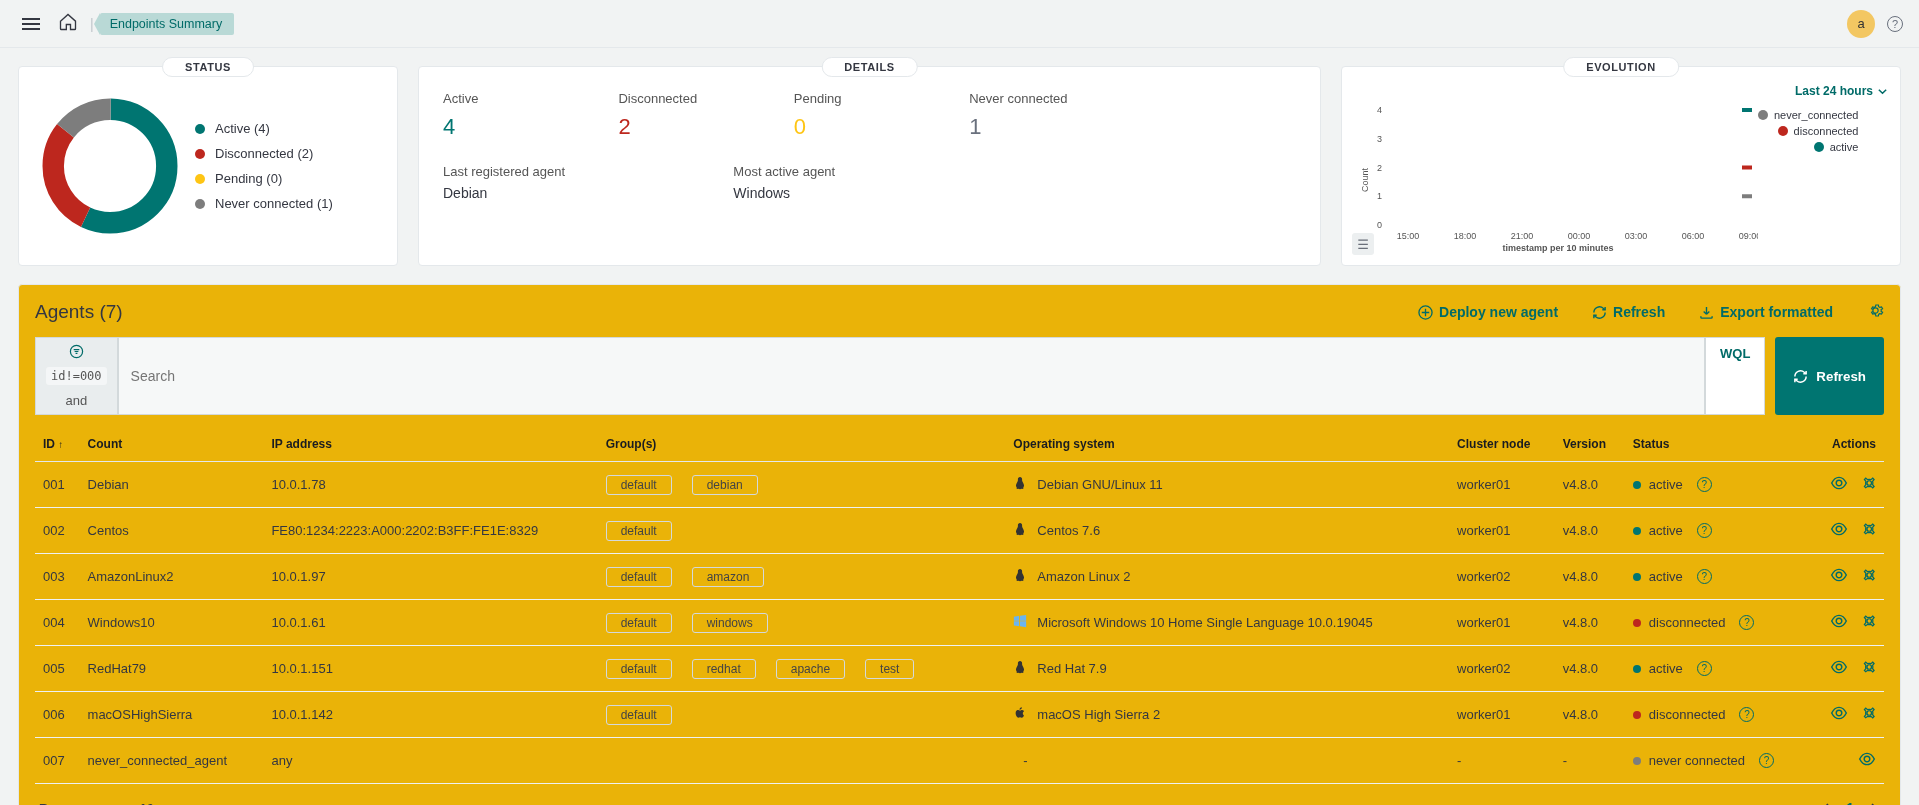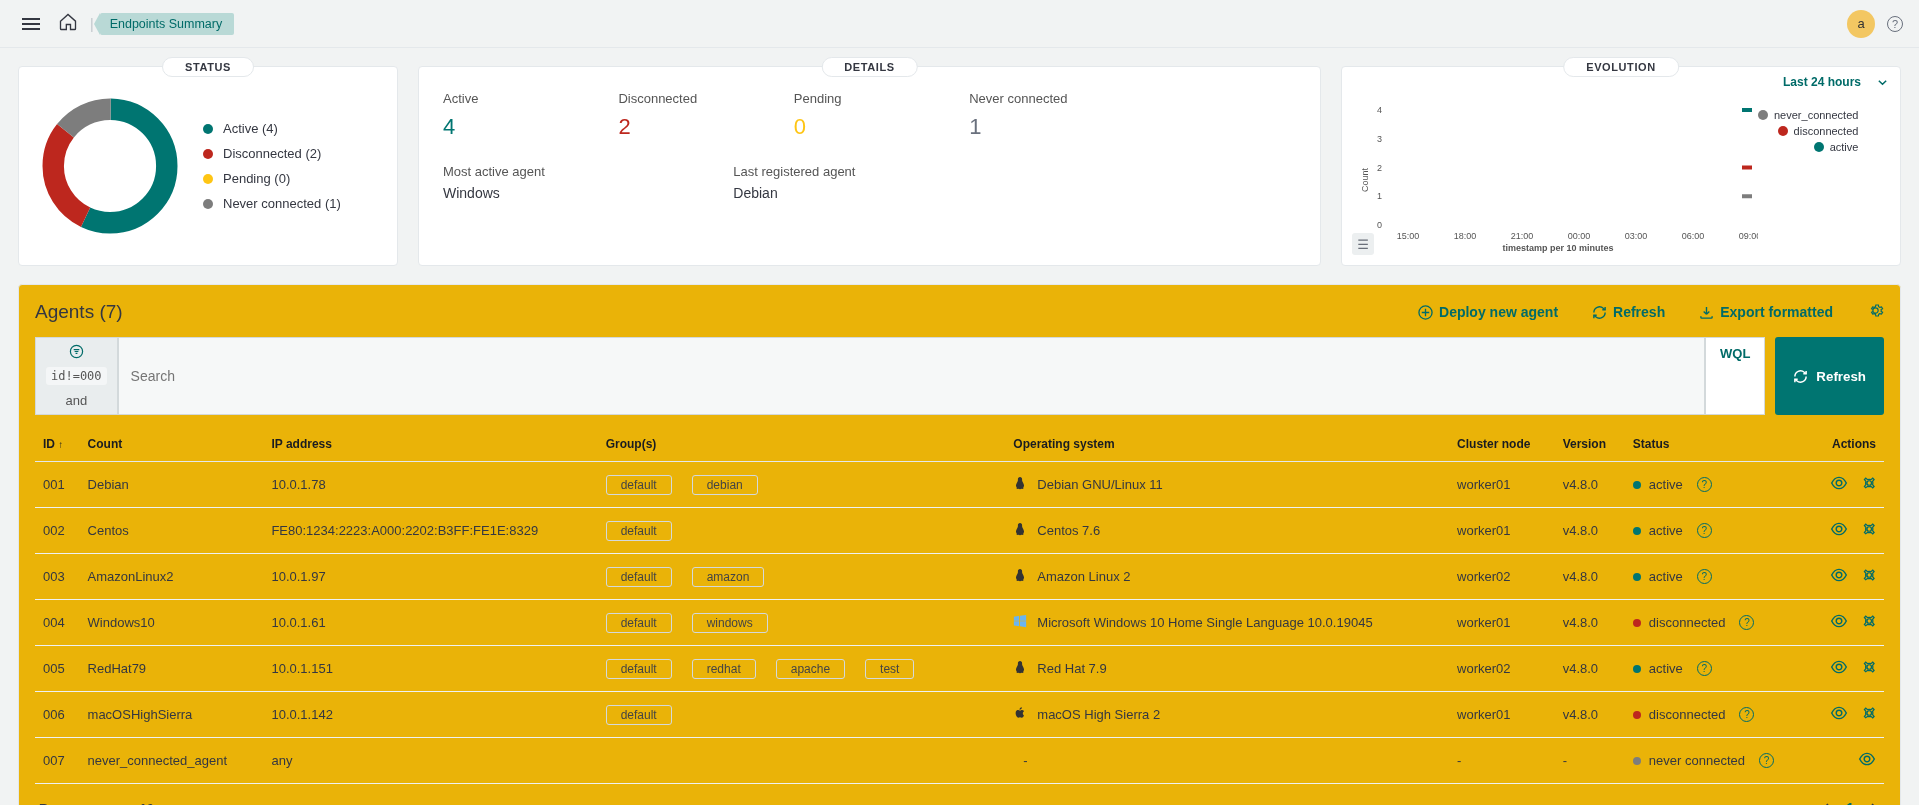--- a/index.html
+++ b/index.html
@@ -13,29 +13,29 @@
 .crumb::after { content:""; position:absolute; right:-6px; top:0; border-left:6px solid #F1F3F3; border-top:11px solid transparent; border-bottom:11px solid transparent; }
 .tbsp { flex:1; }
 .avatar { width:28px; height:28px; border-radius:50%; background:#F3C762; color:#333; display:flex; align-items:center; justify-content:center; font-size:13px; margin-right:12px; cursor:pointer; }
 .help { width:16px; height:16px; border:1.5px solid #69707D; border-radius:50%; color:#69707D; display:flex; align-items:center; justify-content:center; font-size:11px; cursor:pointer; }
 .panels { display:flex; gap:20px; padding:18px; }
 .panel { background:#fff; border:1px solid #e4e8eb; border-radius:4px; position:relative; padding:16px; }
 .panel.status { width:380px; height:200px; }
 .panel.details { flex:1; height:200px; }
 .panel.evol { width:560px; height:200px; }
 .panel-title { position:absolute; top:-10px; left:50%; transform:translateX(-50%); background:#fff; border:1px solid #e4e8eb; border-radius:999px; padding:3px 22px; font-size:11px; letter-spacing:.6px; font-weight:600; color:#343741; }
-.donut-wrap { display:flex; align-items:center; gap:18px; padding-top:8px; }
+.donut-wrap { display:flex; align-items:center; gap:10px; padding-top:8px; }
 .legend { font-size:13px; }
 .legend div { display:flex; align-items:center; gap:10px; margin:10px 0; }
 .dot { width:10px; height:10px; border-radius:50%; }
 .det-grid { display:grid; grid-template-columns:repeat(5,1fr); gap:18px 24px; padding:8px 8px 0 8px; }
 .det-grid .lbl { font-size:13px; color:#555; margin-bottom:8px; }
 .det-grid .val { font-size:22px; font-weight:500; }
 .det2 { display:grid; grid-template-columns:1fr 1fr 1fr; gap:18px; padding:24px 8px 0 8px; }
-.evol-head { position:absolute; top:8px; right:12px; color:#006B68; font-size:12px; font-weight:600; display:flex; align-items:center; gap:16px; }
+.evol-head { position:absolute; top:17px; right:12px; color:#006B68; font-size:12px; font-weight:600; display:flex; align-items:center; gap:4px; }
 .evol-leg { font-size:11px; }
 .evol-leg div { display:flex; align-items:center; gap:6px; margin:4px 0; justify-content:flex-end; }
 .axis-lbl { font-size:9px; fill:#555; }
 .agents { margin:0 18px 18px 18px; background:#eab308; border:1px solid #e4e8eb; border-radius:4px; padding:16px; }
 .ag-hd { display:flex; align-items:center; }
 .ag-title { font-size:19px; font-weight:400; }
 .ag-act { margin-left:auto; display:flex; align-items:center; gap:34px; }
 .ag-btn { color:#006B68; font-size:14px; font-weight:600; display:flex; align-items:center; gap:6px; cursor:pointer; }
 .gear { cursor:pointer; color:#006B68; }
 .searchrow { display:flex; margin-top:14px; }
@@ -126,26 +126,26 @@
           <div class="lbl">Pending</div>
           <div class="val" style="color:#FEC514">0</div>
         </div>
         <div>
           <div class="lbl">Never connected</div>
           <div class="val" style="color:#69707D">1</div>
         </div>
       </div>
     <div class="det2">
       <div>
+        <div class="lbl" style="font-size:13px;color:#555;margin-bottom:6px">Last registered agent</div>
+        <div class="sub">Debian</div>
+      </div>
+      <div>
         <div class="lbl" style="font-size:13px;color:#555;margin-bottom:6px">Most active agent</div>
         <div class="sub">Windows</div>
-      </div>
-      <div>
-        <div class="lbl" style="font-size:13px;color:#555;margin-bottom:6px">Last registered agent</div>
-        <div class="sub">Debian</div>
       </div>
     </div>
   </div>
 
   <div class="panel evol">
     <div class="panel-title">EVOLUTION</div>
     <div class="evol-head">
       <span>Last 24 hours</span>
       <svg width="11" height="11" viewBox="0 0 12 12">
           <path d="M2 4l4 4 4-4" stroke="#006B68" stroke-width="1.6" fill="none"></path>

